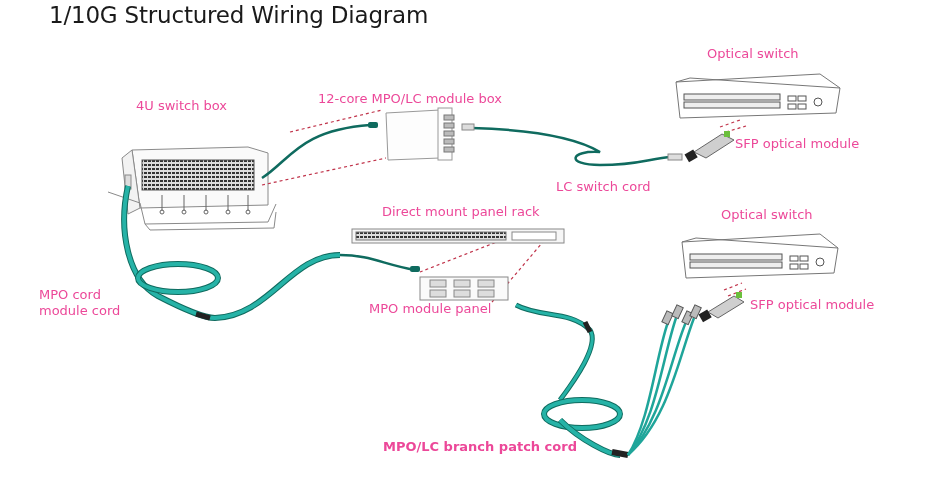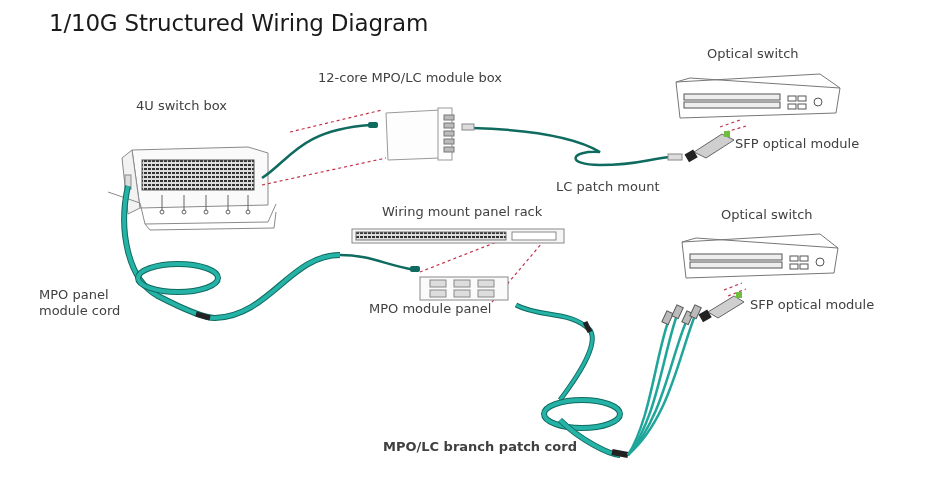--- a/index.html
+++ b/index.html
@@ -1,34 +1,34 @@
 <!DOCTYPE html>
 <html><head>
 <meta charset="utf-8">
 <style>
   html, body { margin:0; padding:0; background:#ffffff; }
   body { width:925px; height:485px; position:relative; overflow:hidden; font-family:"DejaVu Sans", sans-serif; color:#1a1a1a; }
-  .title { position:absolute; left:49px; top:10px; font-size:23px; font-weight:400; letter-spacing:-0.2px; }
-  .lbl { position:absolute; font-size:13px; color:#404040; white-space:nowrap; }
+  .title { position:absolute; left:49px; top:2px; font-size:23px; font-weight:400; letter-spacing:-0.2px; }
+  .lbl { position:absolute; font-size:13px; color:#ec4899; white-space:nowrap; }
   #diagram { position:absolute; left:0; top:0; }
 </style>
 </head>
 <body>
 
 <div class="title">1/10G Structured Wiring Diagram</div>
 
 <div class="lbl" style="left:136px;top:98px;">4U switch box</div>
-<div class="lbl" style="left:318px;top:70px;text-align:right;">12-core MPO/LC module box</div>
+<div class="lbl" style="left:318px;top:91px;text-align:right;">12-core MPO/LC module box</div>
 <div class="lbl" style="left:707px;top:46px;">Optical switch</div>
 <div class="lbl" style="left:735px;top:136px;">SFP optical module</div>
-<div class="lbl" style="left:556px;top:179px;">LC patch mount</div>
-<div class="lbl" style="left:382px;top:204px;">Wiring mount panel rack</div>
+<div class="lbl" style="left:556px;top:179px;">LC switch cord</div>
+<div class="lbl" style="left:382px;top:204px;">Direct mount panel rack</div>
 <div class="lbl" style="left:721px;top:207px;">Optical switch</div>
 <div class="lbl" style="left:750px;top:297px;">SFP optical module</div>
-<div class="lbl" style="left:39px;top:287px;">MPO panel</div>
+<div class="lbl" style="left:39px;top:287px;">MPO cord</div>
 <div class="lbl" style="left:39px;top:303px;">module cord</div>
 <div class="lbl" style="left:369px;top:301px;">MPO module panel</div>
 <div class="lbl" style="left:383px;top:439px;font-weight:bold;">MPO/LC branch patch cord</div>
 
 <svg id="diagram" width="925" height="485" viewBox="0 0 925 485">
   <defs>
     <pattern id="ports" width="4" height="4" patternUnits="userSpaceOnUse">
       <rect width="4" height="4" fill="#ddd"></rect>
       <rect x="0" y="0" width="3" height="2" fill="#333"></rect>
     </pattern>

